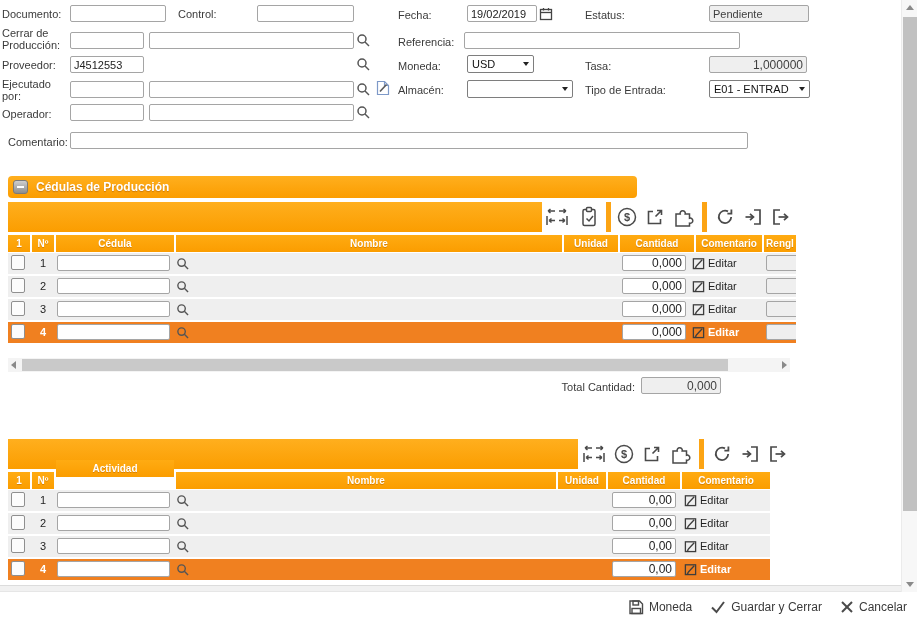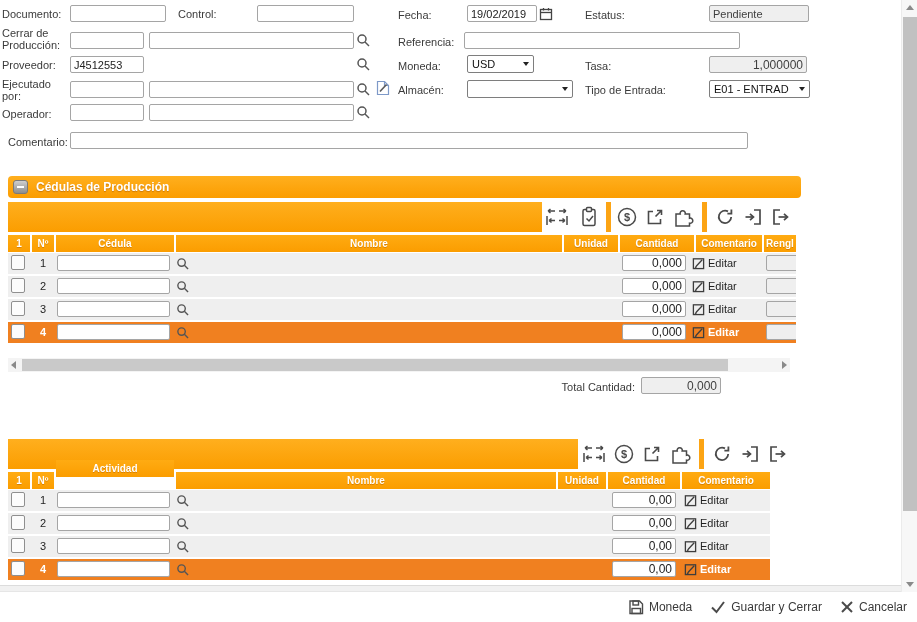--- a/index.html
+++ b/index.html
@@ -12,21 +12,21 @@
        padding:0 3px;box-sizing:border-box;border-radius:2px;outline:none;}
   .txt.dis{background:#efefef;color:#3f3f3f;}
   .txt.right{text-align:right;font-size:12px;}
   .selbox{position:absolute;height:18px;border:1px solid #7e7e7e;background:#fff;
        display:flex;align-items:center;justify-content:space-between;padding:0 4px;
        font-size:11px;color:#111;box-sizing:border-box;border-radius:2px;cursor:default;}
   .tri{width:0;height:0;border-left:3.5px solid transparent;border-right:3.5px solid transparent;
        border-top:4.5px solid #222;margin-left:5px;}
   .icon{position:absolute;line-height:0;}
 
-  .secbar{position:absolute;left:8px;width:793px;height:22px;border-radius:4px;
+  .secbar{position:absolute;left:8px;width:629px;height:22px;border-radius:4px;
        background:linear-gradient(#ffaf1e,#fb9d00);}
   .sectitle{position:absolute;left:28px;top:4px;color:#fff;font-weight:bold;font-size:12px;
        text-shadow:0 1px 1px rgba(130,60,0,.4);}
   .minusbtn{position:absolute;left:5px;top:4px;width:15px;height:14px;border-radius:3px;
        background:linear-gradient(#cfcfcf,#8d8d8d);border:1px solid #7a7a7a;box-sizing:border-box;}
   .minusbtn::after{content:"";position:absolute;left:3px;top:5px;width:7px;height:2px;background:#fff;}
 
   .tbar{position:absolute;left:8px;height:30px;background:linear-gradient(#ffaf1e,#fb9d00);}
   .tsep{position:absolute;width:5px;height:30px;background:#fca414;}
   .tbtn{position:absolute;width:26px;height:26px;display:flex;align-items:center;justify-content:center;cursor:pointer;}

